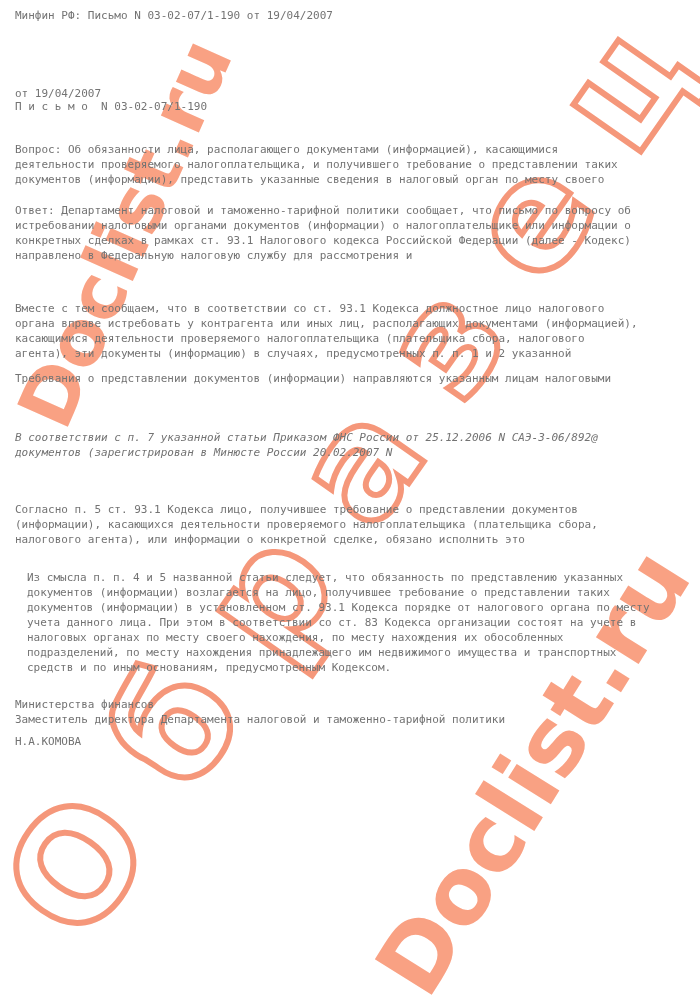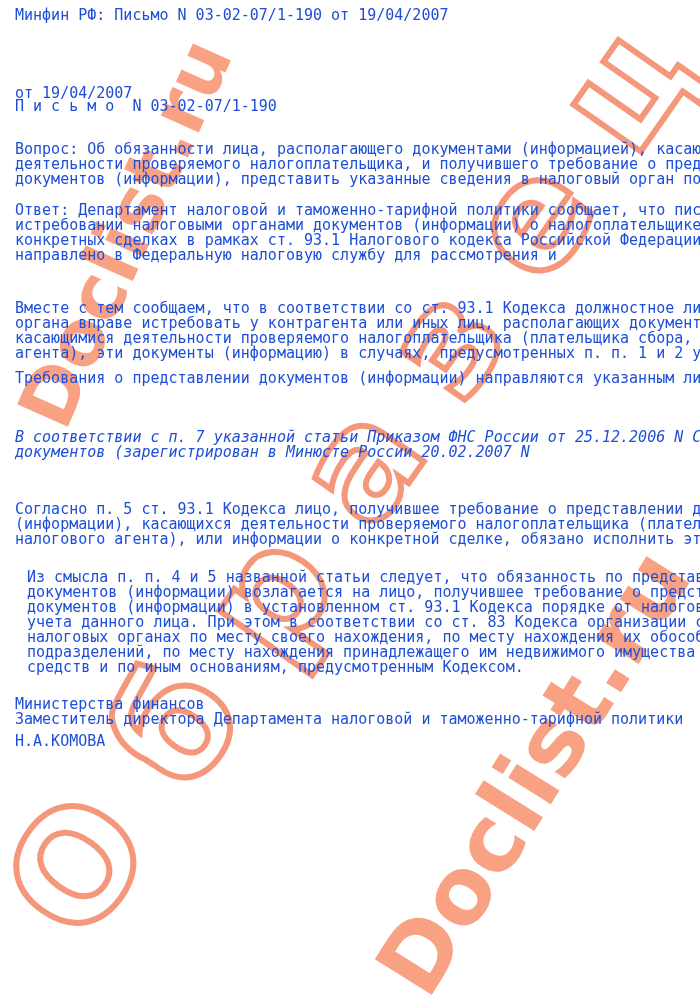--- a/index.html
+++ b/index.html
@@ -53,22 +53,22 @@
     left: 440px;
     top: 918px;
     font-size: 92px;
     transform: rotate(-58deg);
   }
   
   .doc-line, .para {
     position: absolute;
     left: 15px;
     z-index: 3;
-    color: #1d4ed8;
-    font-size: 15px;
+    color: #737373;
+    font-size: 11px;
     line-height: 15px;
     white-space: pre;
   }
   .para .line {
     white-space: pre;
   }
   .t-title   { top: 8px; }
   .t-ministry{ top: 45px; }
   .t-number  { top: 71px; margin-top: 28px; }
   .t-date    { top: 86px; }

